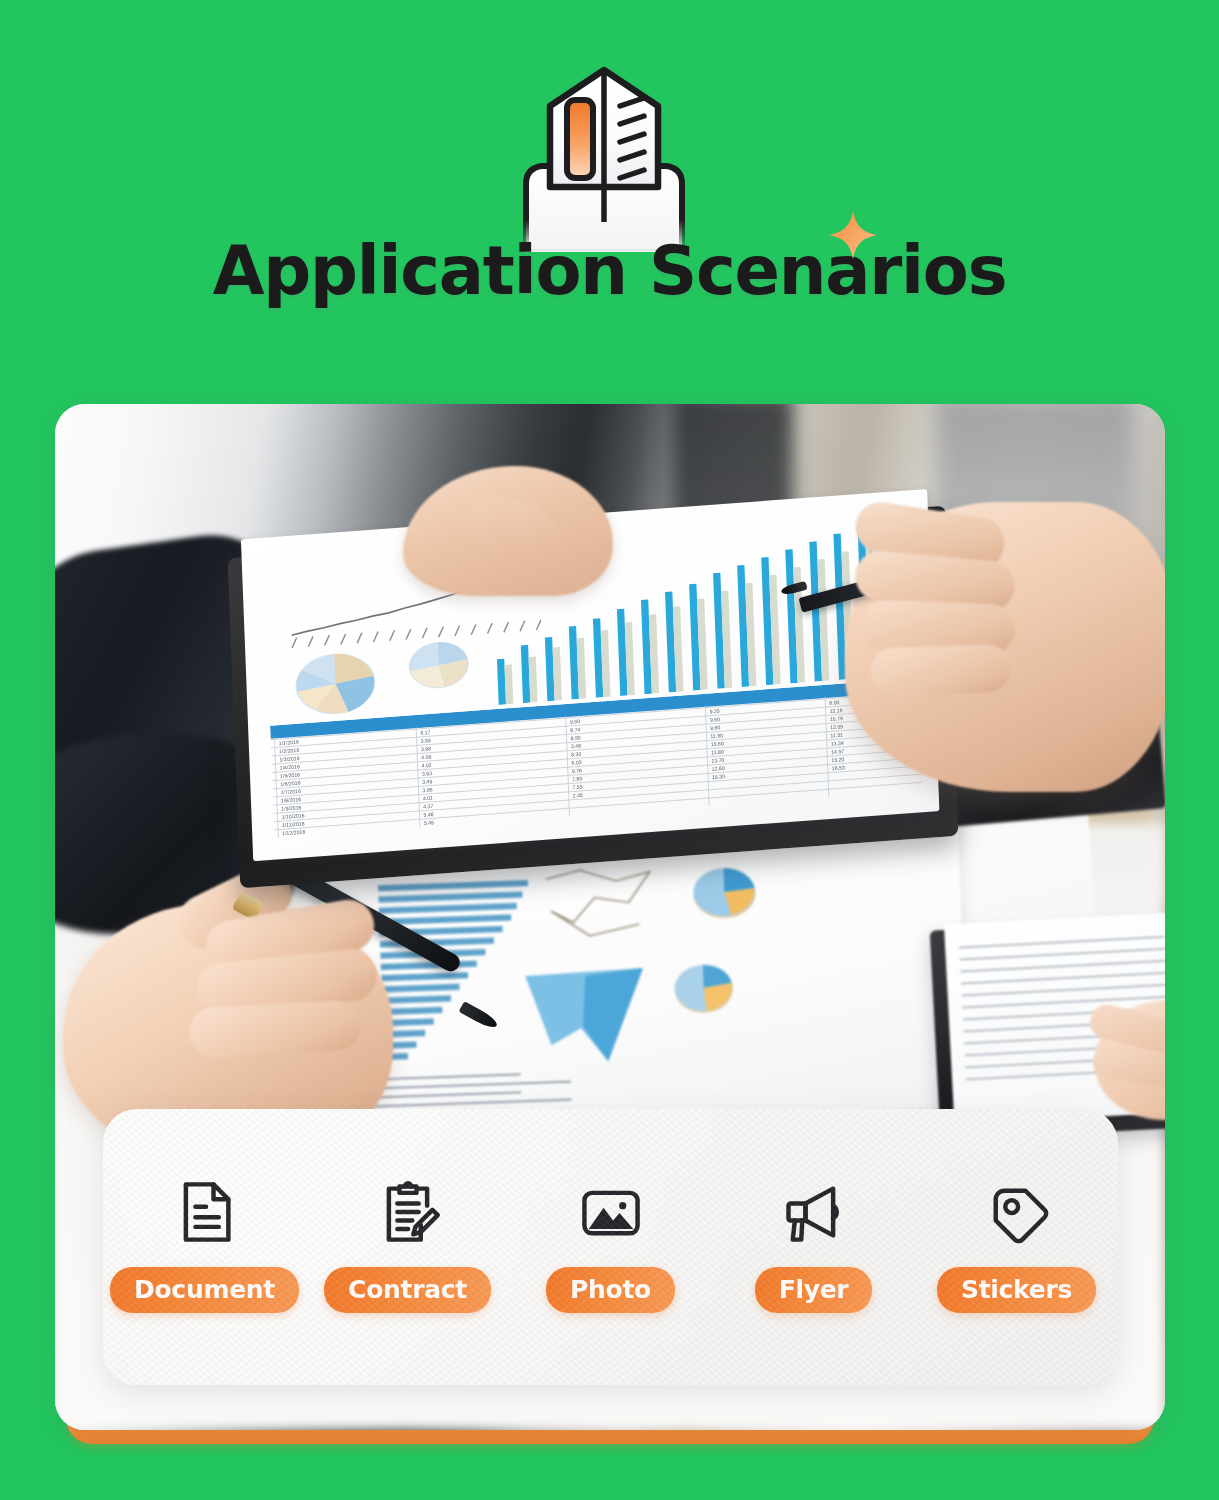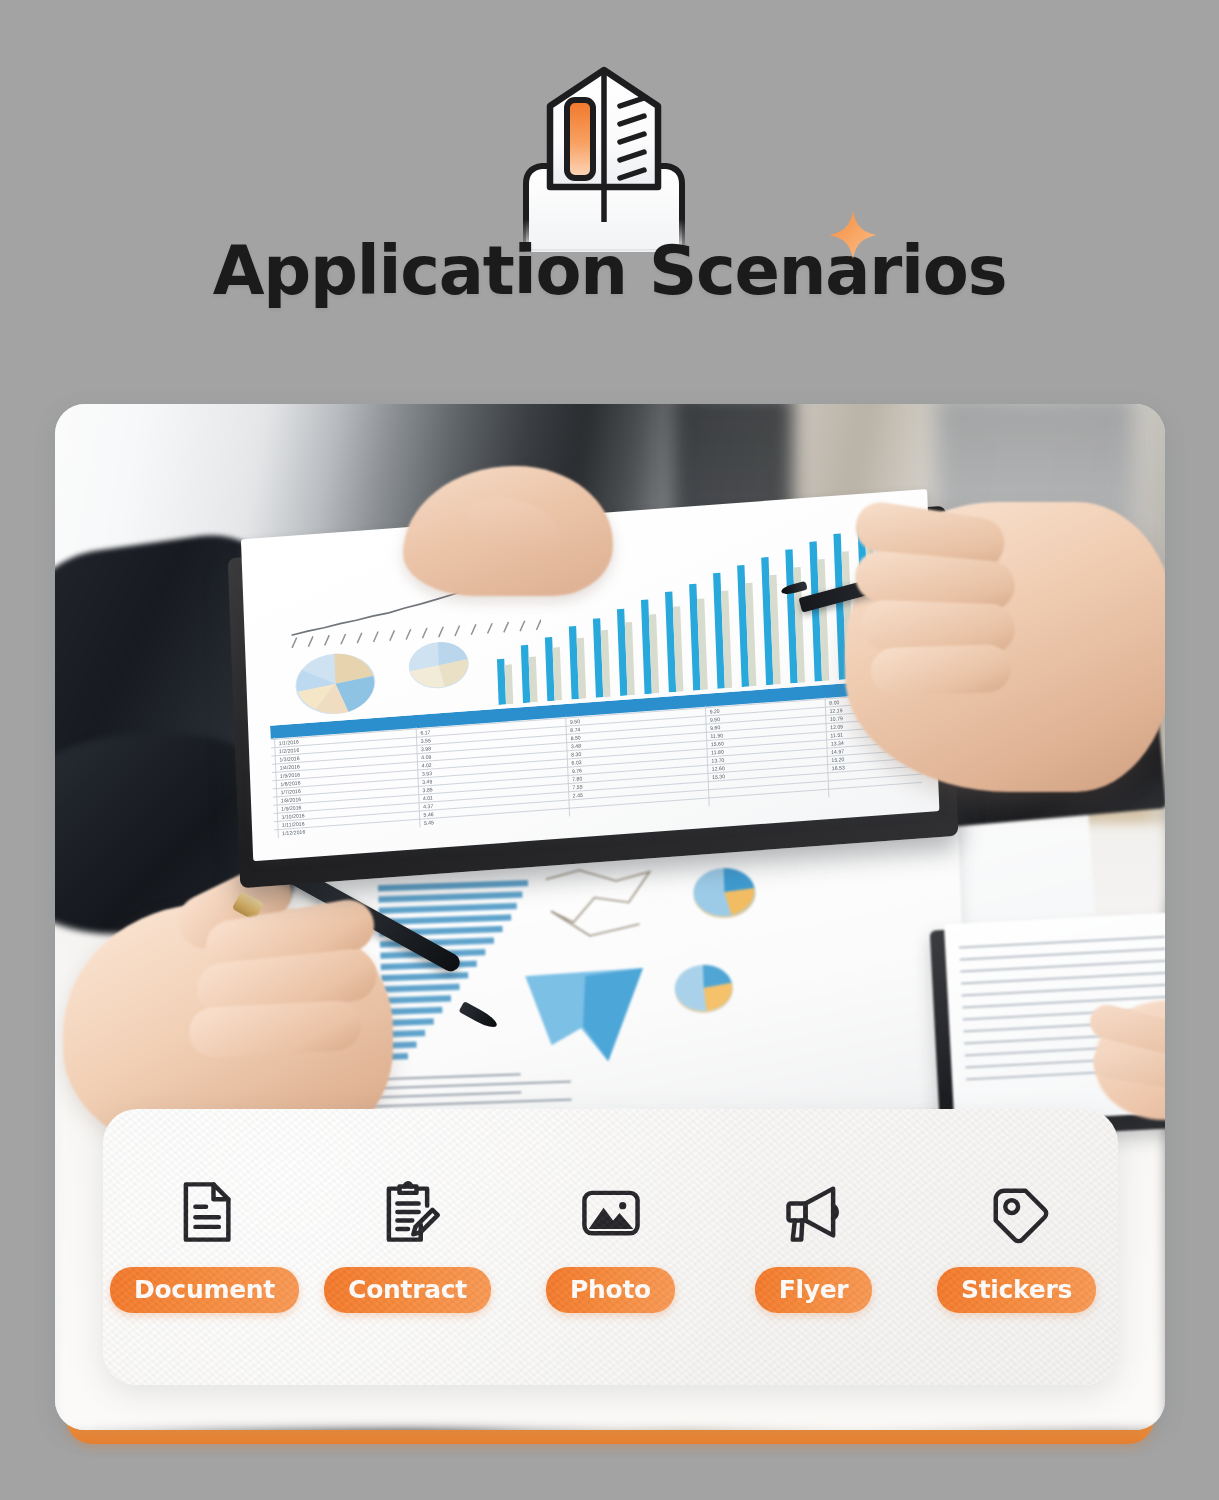--- a/index.html
+++ b/index.html
@@ -9,21 +9,21 @@
     height: 1500px;
     background: #f2f3f5;
     font-family: "Liberation Sans", sans-serif;
     overflow: hidden;
   }
 
   .page {
     position: relative;
     width: 1219px;
     height: 1500px;
-    background: #a3a3a3;
+    background: #22c55e;
   }
 
   
   .header {
     position: absolute;
     top: 0; left: 0;
     width: 1219px;
     height: 390px;
   }
 

